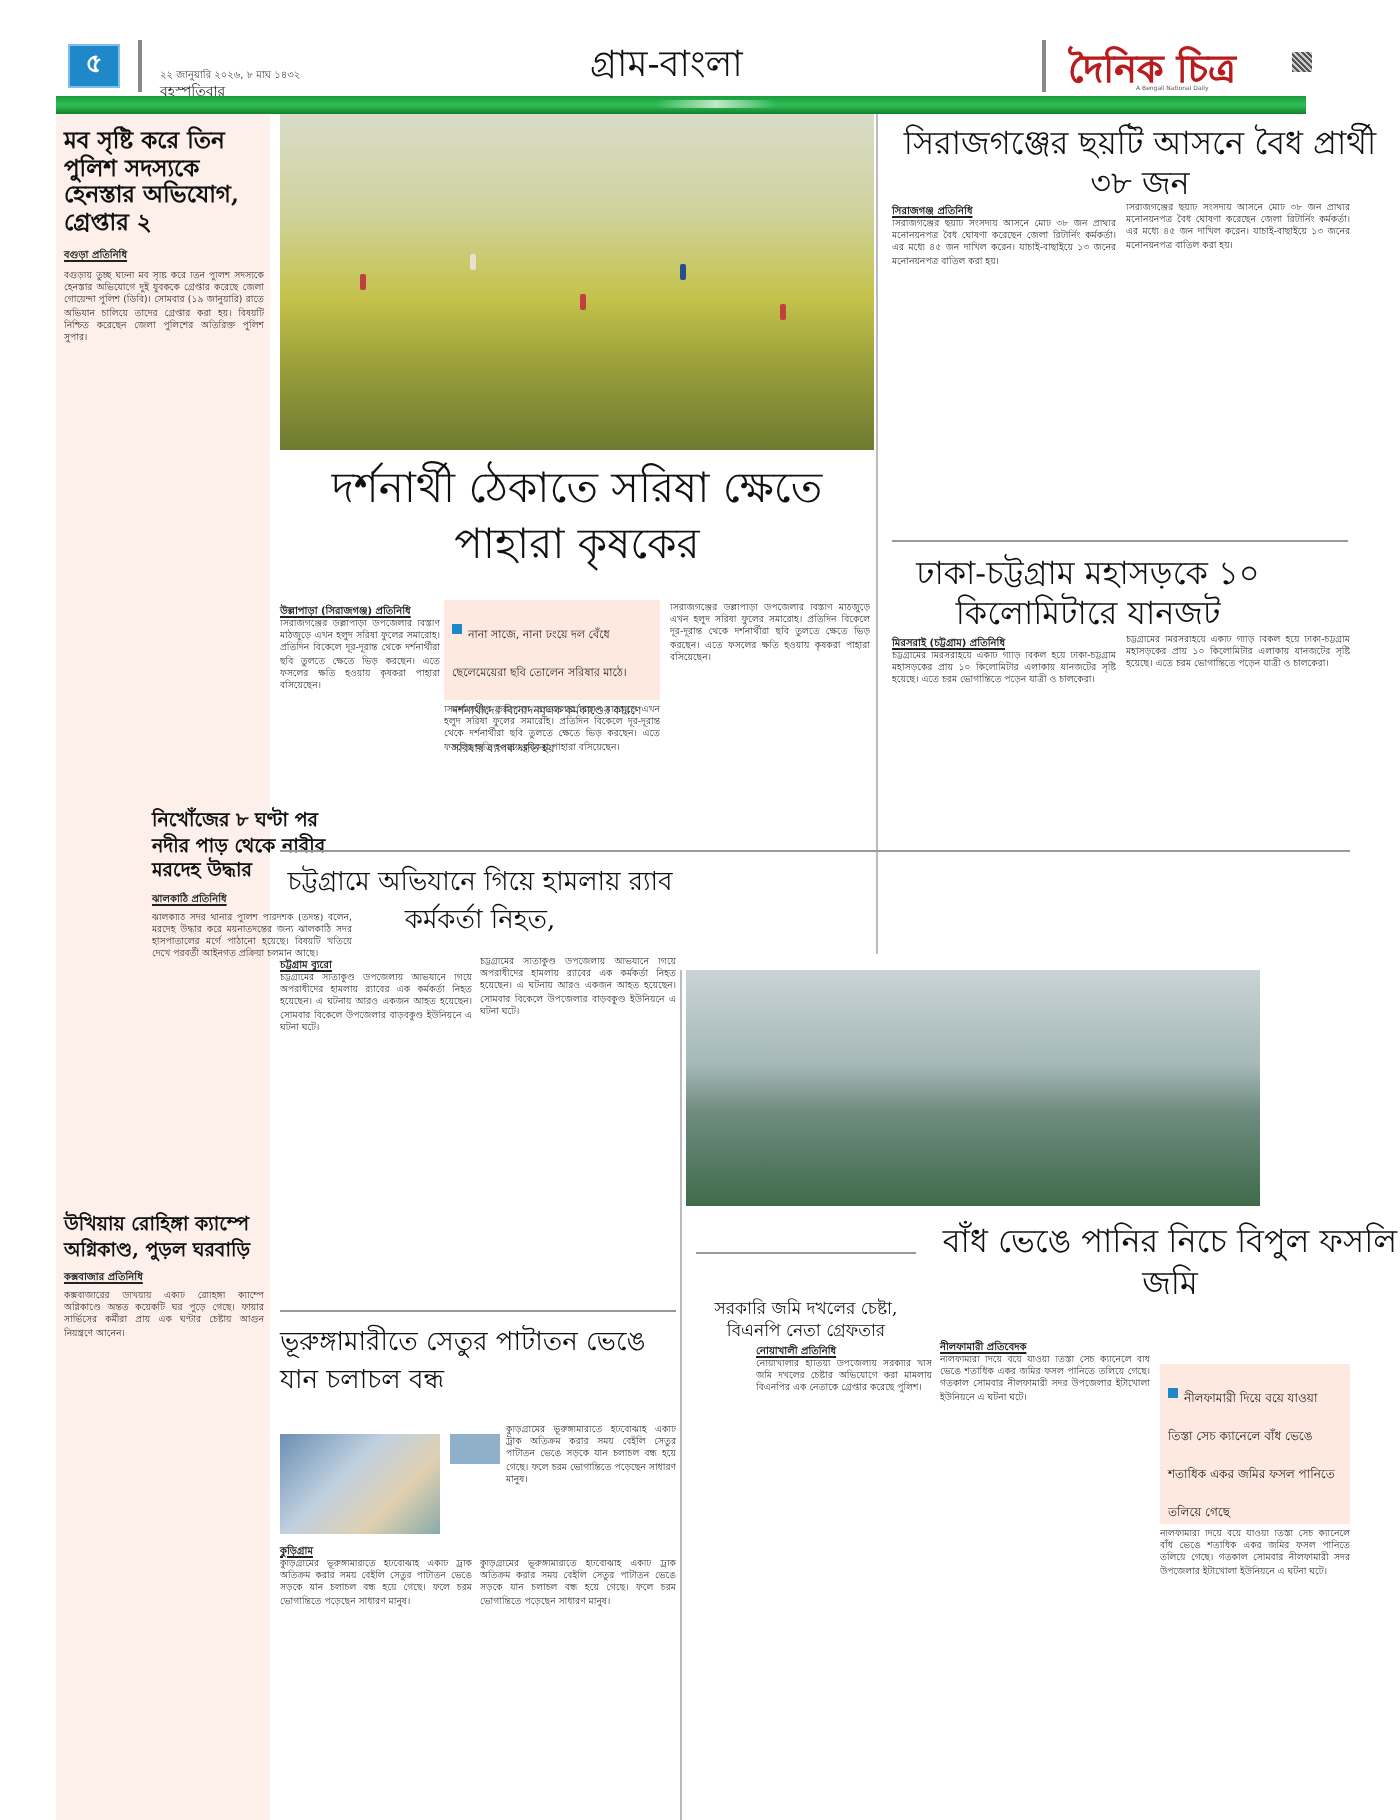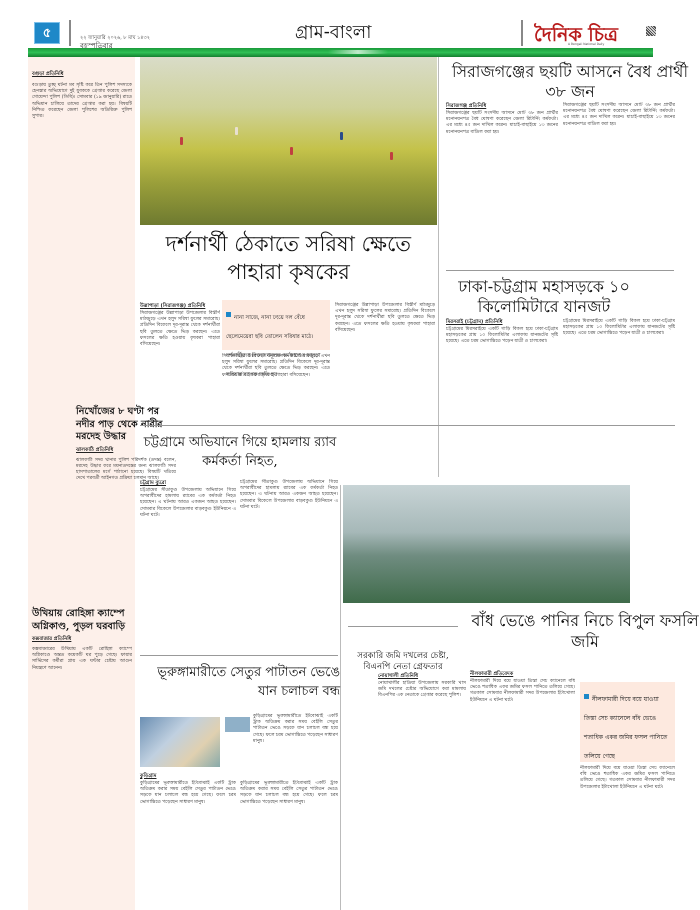--- a/index.html
+++ b/index.html
@@ -45,20 +45,21 @@
   <div class="abs vsep2"></div>
   <div class="abs logo">দৈনিক চিত্র</div>
   <div class="abs logo-sub">A Bengali National Daily</div>
   <div class="abs qr"></div>
   <div class="abs greenbar"></div>
 </div>
 
 <div class="abs col-l"></div>
 
 <div class="abs" style="left:32px;top:64px;width:100px;">
+  <div class="hl" style="font-size:11.5px;line-height:13.5px;">মব সৃষ্টি করে তিন পুলিশ সদস্যকে হেনস্তার অভিযোগ, গ্রেপ্তার ২</div>
   <div class="byline" style="margin-top:6px;">বগুড়া প্রতিনিধি</div>
   <div class="txt" style="margin-top:4px;height:272px;overflow:hidden;">বগুড়ায় তুচ্ছ ঘটনা মব সৃষ্টি করে তিন পুলিশ সদস্যকে হেনস্তার অভিযোগে দুই যুবককে গ্রেপ্তার করেছে জেলা গোয়েন্দা পুলিশ (ডিবি)। সোমবার (১৯ জানুয়ারি) রাতে অভিযান চালিয়ে তাদের গ্রেপ্তার করা হয়। বিষয়টি নিশ্চিত করেছেন জেলা পুলিশের অতিরিক্ত পুলিশ সুপার।</div>
 </div>
 
 <div class="abs" style="left:32px;top:405px;width:100px;margin-left:44px;">
   <div class="hl" style="font-size:9.5px;line-height:12.5px;">নিখোঁজের ৮ ঘণ্টা পর নদীর পাড় থেকে নারীর মরদেহ উদ্ধার</div>
   <div class="byline" style="margin-top:3px;">ঝালকাঠি প্রতিনিধি</div>
   <div class="txt" style="margin-top:3px;height:145px;overflow:hidden;">ঝালকাঠি সদর থানার পুলিশ পরিদর্শক (তদন্ত) বলেন, মরদেহ উদ্ধার করে ময়নাতদন্তের জন্য ঝালকাঠি সদর হাসপাতালের মর্গে পাঠানো হয়েছে। বিষয়টি খতিয়ে দেখে পরবর্তী আইনগত প্রক্রিয়া চলমান আছে।</div>
 </div>
 
@@ -114,19 +115,19 @@
 
 <div class="abs hl" style="left:470px;top:610px;width:230px;text-align:center;font-size:16px;line-height:21px;font-weight:normal;">বাঁধ ভেঙে পানির নিচে বিপুল ফসলি জমি</div>
 <div class="abs byline" style="left:470px;top:670px;">নীলফামারী প্রতিবেদক</div>
 <div class="abs txt" style="left:470px;top:678px;width:105px;height:227px;overflow:hidden;">নীলফামারী দিয়ে বয়ে যাওয়া তিস্তা সেচ ক্যানেলে বাঁধ ভেঙে শতাধিক একর জমির ফসল পানিতে তলিয়ে গেছে। গতকাল সোমবার নীলফামারী সদর উপজেলার ইটাখোলা ইউনিয়নে এ ঘটনা ঘটে।</div>
 <div class="abs sidebox" style="left:580px;top:682px;width:95px;height:80px;padding:4px;">
   <span class="bullet"></span><span style="font-size:6px;line-height:9px;">নীলফামারী দিয়ে বয়ে যাওয়া তিস্তা সেচ ক্যানেলে বাঁধ ভেঙে শতাধিক একর জমির ফসল পানিতে তলিয়ে গেছে</span>
 </div>
 <div class="abs txt" style="left:580px;top:765px;width:95px;height:140px;overflow:hidden;">নীলফামারী দিয়ে বয়ে যাওয়া তিস্তা সেচ ক্যানেলে বাঁধ ভেঙে শতাধিক একর জমির ফসল পানিতে তলিয়ে গেছে। গতকাল সোমবার নীলফামারী সদর উপজেলার ইটাখোলা ইউনিয়নে এ ঘটনা ঘটে।</div>
 
 <div class="abs rule-h" style="left:140px;top:655px;width:198px;"></div>
-<div class="abs hl" style="left:140px;top:662px;width:200px;text-align:right;font-size:13px;line-height:19px;font-weight:normal;">ভূরুঙ্গামারীতে সেতুর পাটাতন ভেঙে যান চলাচল বন্ধ</div>
+<div class="abs hl" style="left:140px;top:662px;width:200px;text-align:left;font-size:13px;line-height:19px;font-weight:normal;">ভূরুঙ্গামারীতে সেতুর পাটাতন ভেঙে যান চলাচল বন্ধ</div>
 <div class="abs photo3"></div>
 <div class="abs photo3b"></div>
 <div class="abs txt" style="left:253px;top:713px;width:85px;height:55px;overflow:hidden;">কুড়িগ্রামের ভূরুঙ্গামারীতে ইটবোঝাই একটি ট্রাক অতিক্রম করার সময় বেইলি সেতুর পাটাতন ভেঙে সড়কে যান চলাচল বন্ধ হয়ে গেছে। ফলে চরম ভোগান্তিতে পড়েছেন সাধারণ মানুষ।</div>
 <div class="abs byline" style="left:140px;top:772px;">কুড়িগ্রাম</div>
 <div class="abs txt" style="left:140px;top:780px;width:96px;height:125px;overflow:hidden;">কুড়িগ্রামের ভূরুঙ্গামারীতে ইটবোঝাই একটি ট্রাক অতিক্রম করার সময় বেইলি সেতুর পাটাতন ভেঙে সড়কে যান চলাচল বন্ধ হয়ে গেছে। ফলে চরম ভোগান্তিতে পড়েছেন সাধারণ মানুষ।</div>
 <div class="abs txt" style="left:240px;top:780px;width:98px;height:125px;overflow:hidden;">কুড়িগ্রামের ভূরুঙ্গামারীতে ইটবোঝাই একটি ট্রাক অতিক্রম করার সময় বেইলি সেতুর পাটাতন ভেঙে সড়কে যান চলাচল বন্ধ হয়ে গেছে। ফলে চরম ভোগান্তিতে পড়েছেন সাধারণ মানুষ।</div>
 
 </body></html>

